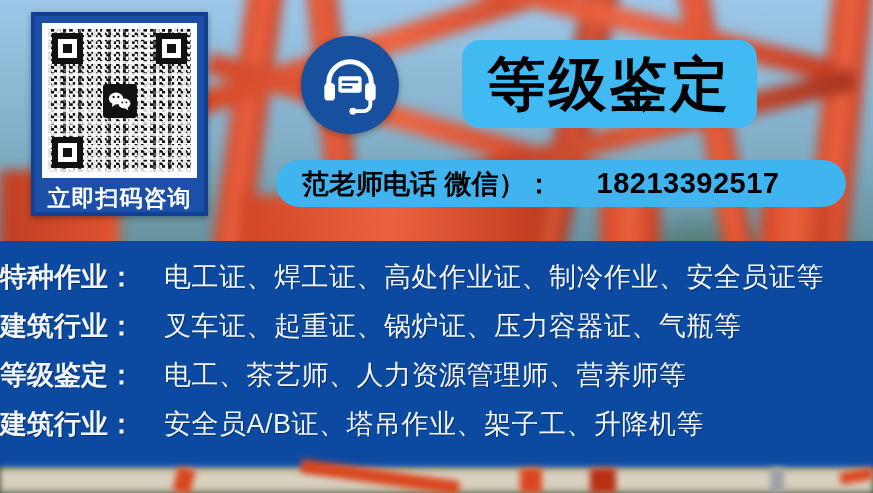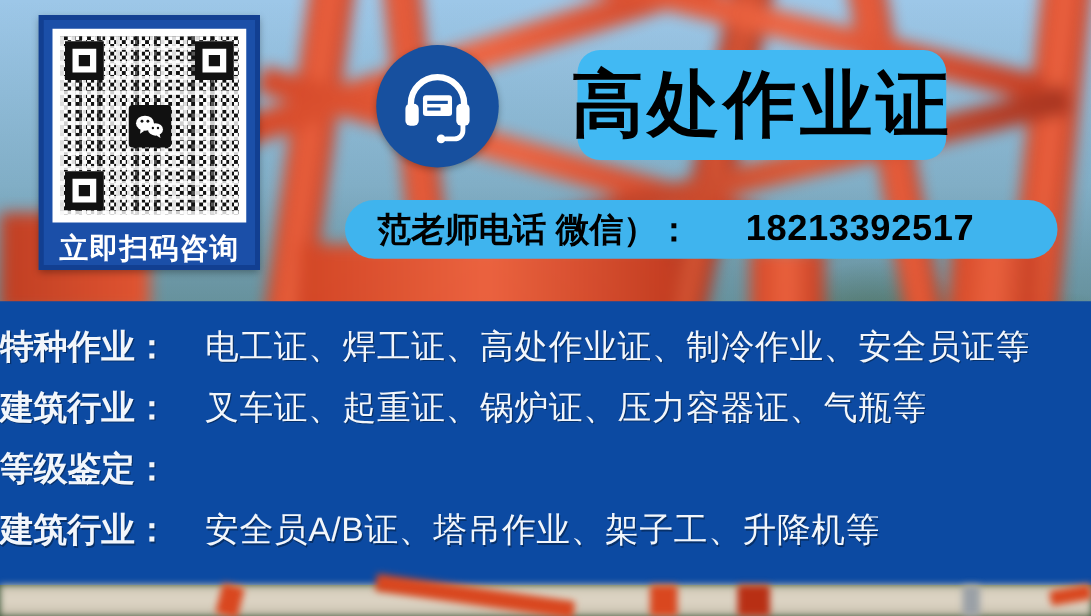--- a/index.html
+++ b/index.html
@@ -292,39 +292,40 @@
       <rect x="47.5" y="30" width="11" height="18" rx="4" fill="#ffffff"></rect>
       <path d="M53 48 v4 a7 7 0 0 1 -7 7 h-7" fill="none" stroke="#ffffff" stroke-width="4" stroke-linecap="round"></path>
       <circle cx="35" cy="59" r="3.6" fill="#ffffff"></circle>
       <rect x="20" y="23" width="24" height="17" rx="2.5" fill="#ffffff"></rect>
       <rect x="23.5" y="27.5" width="17" height="2.6" fill="#17509f"></rect>
       <rect x="23.5" y="33" width="11" height="2.6" fill="#17509f"></rect>
     </svg>
   </div>
 
   <div class="headline-pill">
-    <span class="txt">高处作业证</span>
+    <span class="txt">等级鉴定</span>
   </div>
 
   <div class="phone-pill">
     <span class="phone-label">范老师电话 微信）：</span>
     <span class="phone-number">18213392517</span>
   </div>
 
   <div class="info-panel">
     <div class="info-row">
       <span class="info-label">特种作业：</span>
       <span class="info-value">电工证、焊工证、高处作业证、制冷作业、安全员证等</span>
     </div>
     <div class="info-row">
       <span class="info-label">建筑行业：</span>
       <span class="info-value">叉车证、起重证、锅炉证、压力容器证、气瓶等</span>
     </div>
     <div class="info-row">
       <span class="info-label">等级鉴定：</span>
+      <span class="info-value">电工、茶艺师、人力资源管理师、营养师等</span>
     </div>
     <div class="info-row">
       <span class="info-label">建筑行业：</span>
       <span class="info-value">安全员A/B证、塔吊作业、架子工、升降机等</span>
     </div>
   </div>
 
   <div class="ground"></div>
   <div class="ground-bar" style="left:175px; top:468px; width:18px; height:25px; transform:rotate(14deg);"></div>
   <div class="ground-bar" style="left:300px; top:470px; width:160px; height:14px; transform:rotate(8deg);"></div>

